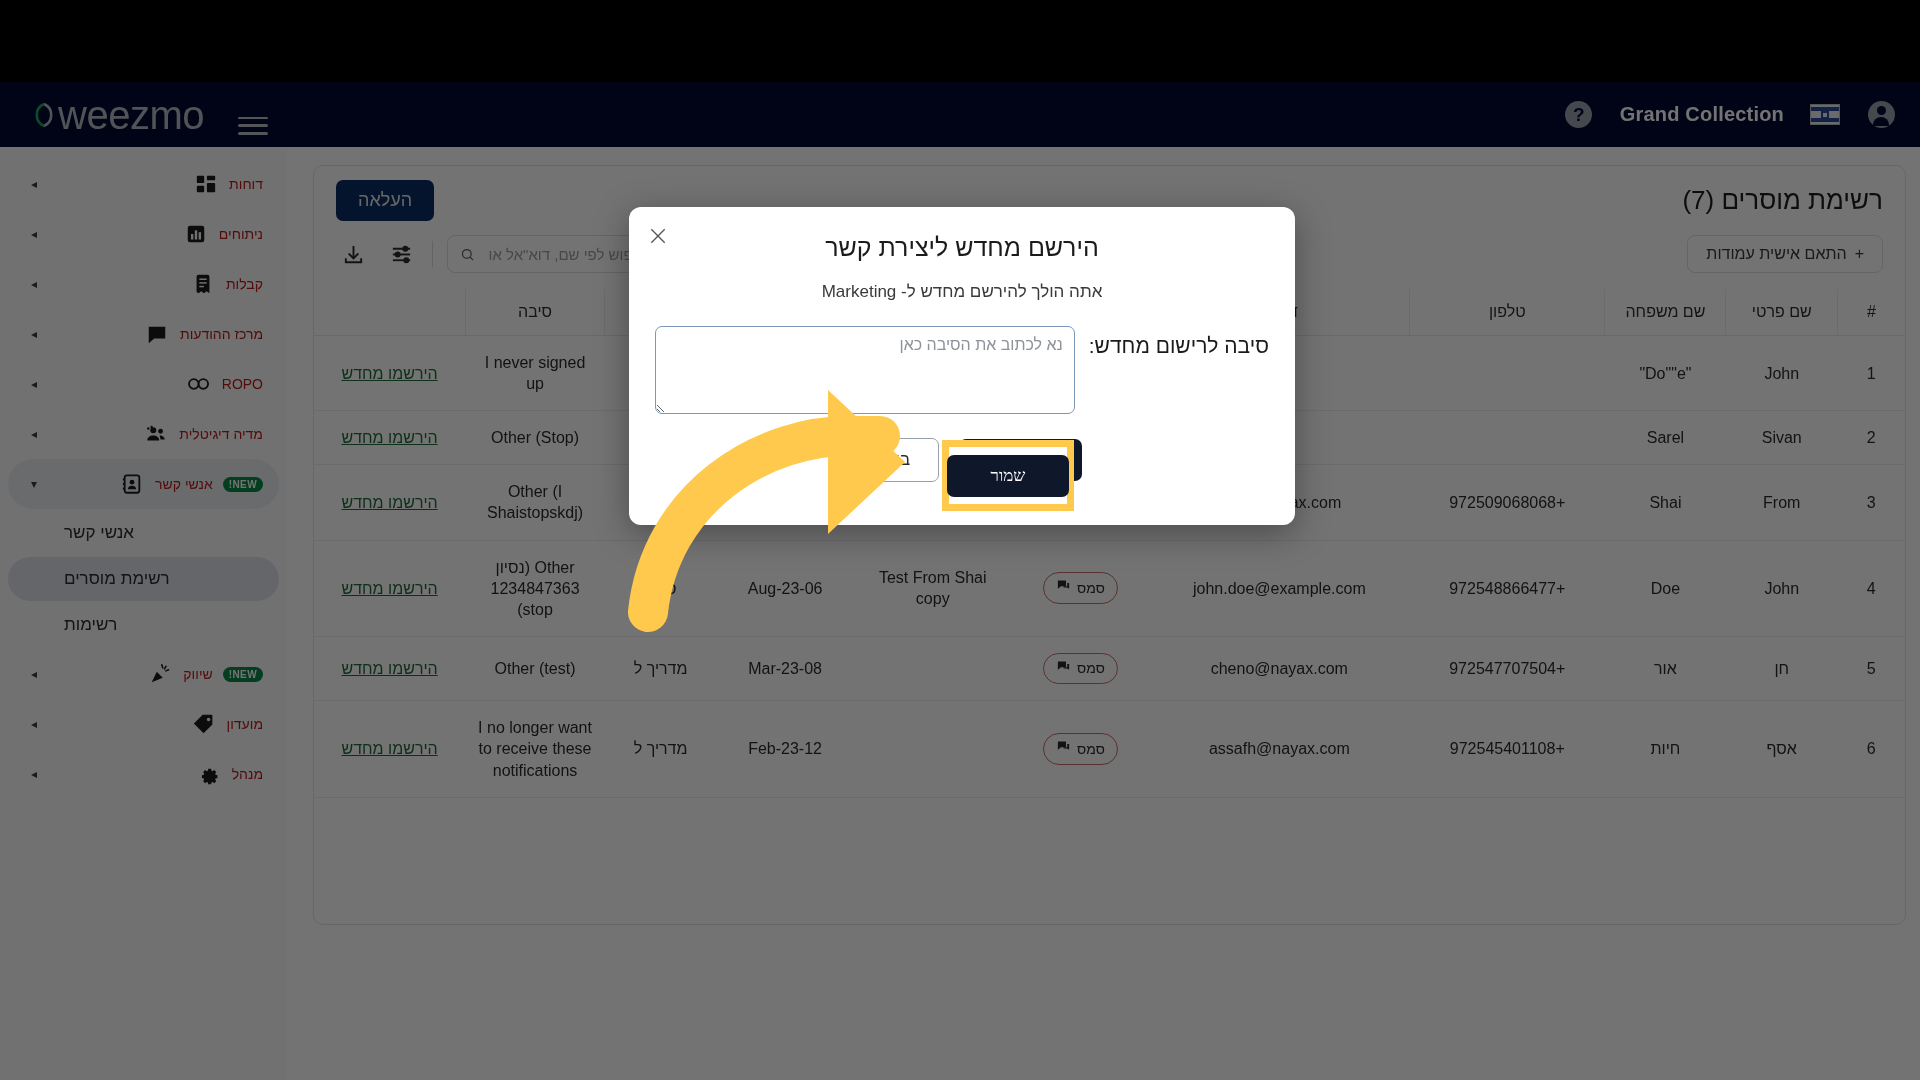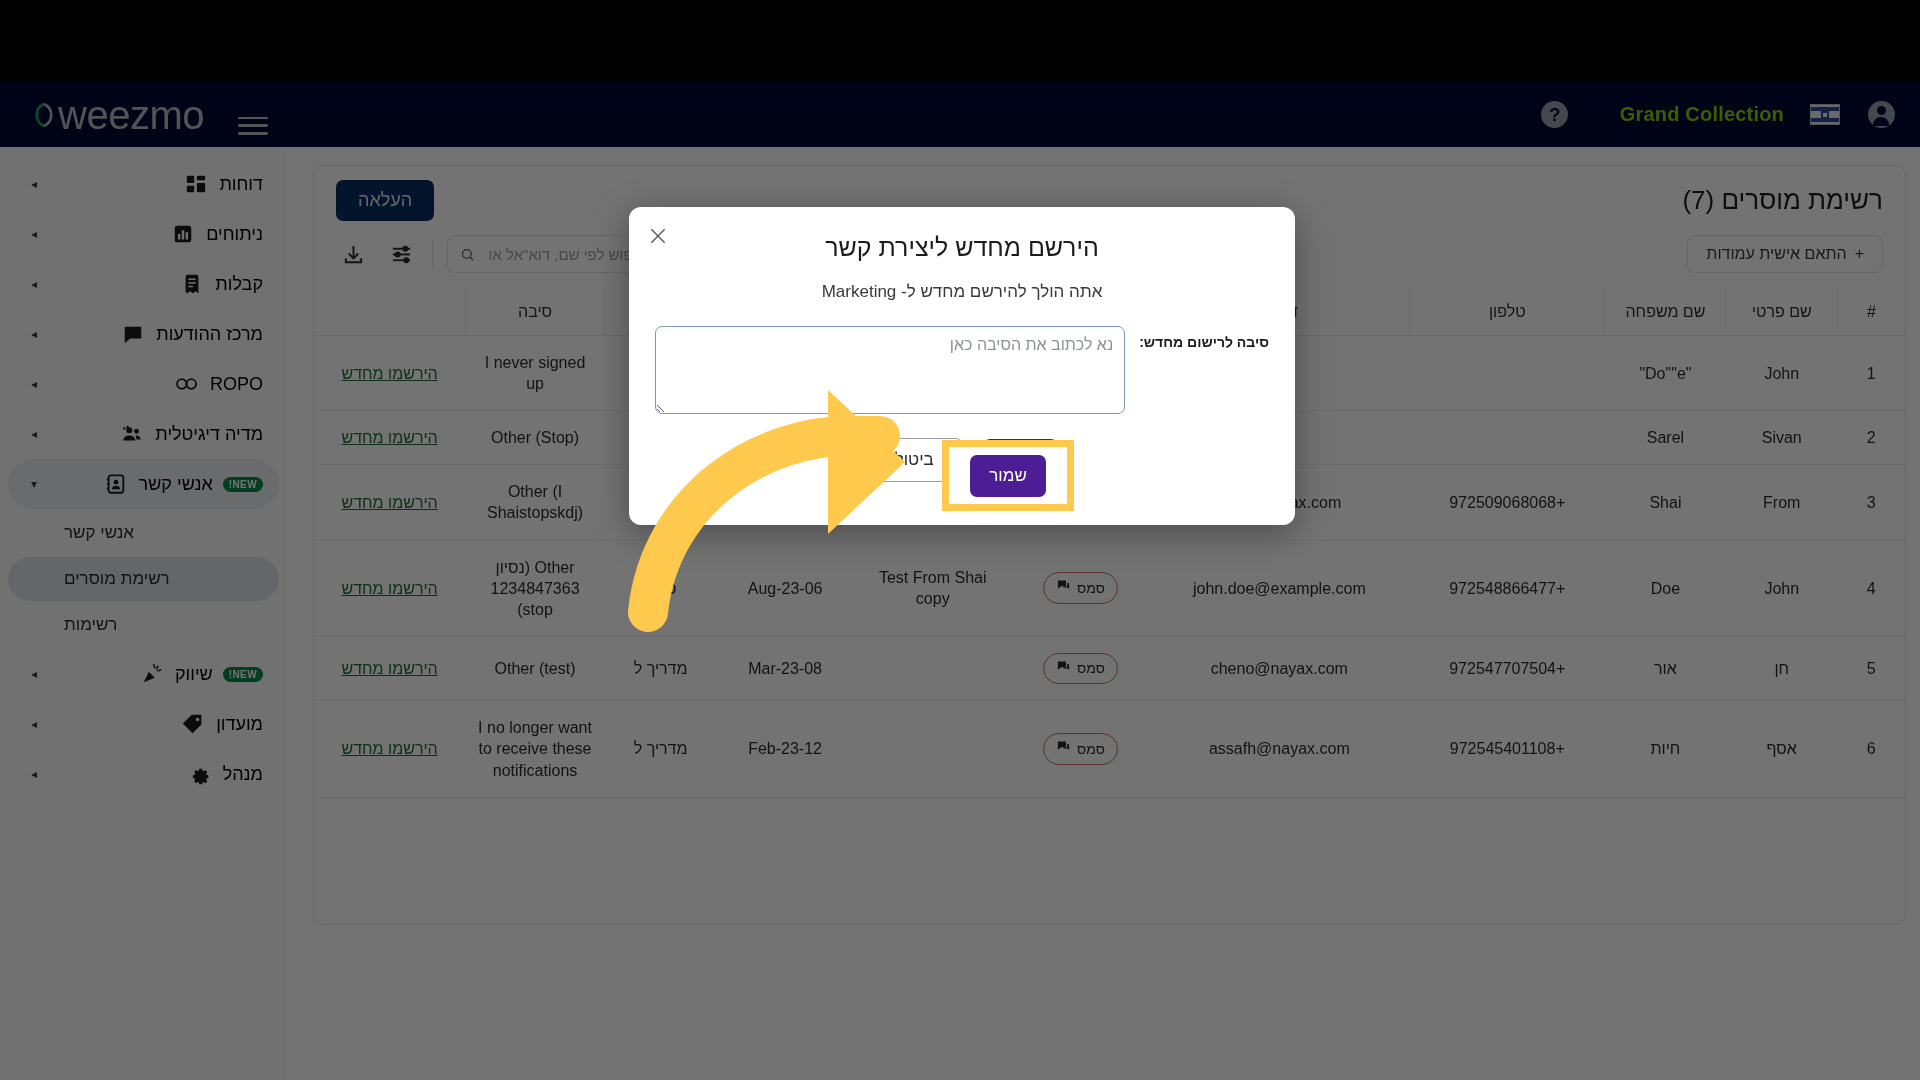--- a/index.html
+++ b/index.html
@@ -30,21 +30,21 @@
   .topbar-right { display: flex; align-items: flex-end; gap: 34px; margin-right: auto; order: 2; }
   .topbar-left  { display: flex; align-items: center; gap: 26px; order: 1; }
   .tb-icon { width: 30px; height: 30px; display: flex; align-items: center; justify-content: center; cursor: pointer; }
   .avatar-ic { width: 27px; height: 27px; border-radius: 50%; background: #9aa0ac; position: relative; }
   .avatar-ic::before { content: ""; position: absolute; width: 9px; height: 9px; border-radius: 50%; background: #030a33; top: 5px; left: 9px; }
   .avatar-ic::after { content: ""; position: absolute; width: 16px; height: 9px; border-radius: 8px 8px 0 0; background: #030a33; bottom: 2px; left: 5.5px; }
   .flag-ic { width: 30px; height: 21px; background: #e9ecef; position: relative; border: 1px solid #b9bec6; }
   .flag-ic .stripe { position: absolute; left: 0; right: 0; height: 4px; background: #2b4a9b; }
   .flag-ic .s1 { top: 2px; } .flag-ic .s2 { bottom: 2px; }
   .flag-ic .star { position: absolute; left: 50%; top: 50%; transform: translate(-50%,-50%); width: 8px; height: 8px; border: 2px solid #2b4a9b; }
-  .brand-name { color: #84cc16; font-size: 20px; font-weight: bold; letter-spacing: .2px; margin-left: 24px; }
+  .brand-name { color: #ffffff; font-size: 20px; font-weight: bold; letter-spacing: .2px; }
   .help-ic { width: 27px; height: 27px; border-radius: 50%; background: #9aa0ac; color: #030a33; font-size: 19px; font-weight: bold; display: flex; align-items: center; justify-content: center; }
   .hamburger { display: flex; flex-direction: column; gap: 5px; width: 30px; cursor: pointer; }
   .hamburger span { display: block; height: 2.6px; background: #b8bcc4; border-radius: 2px; }
   .logo-wrap { display: flex; align-items: center; gap: 2px; }
   .logo-text { color: #b5b9c1; font-size: 40px; font-weight: 300; letter-spacing: -0.5px; line-height: 1; }
 
   
   .page {
     position: absolute;
     top: 147px; left: 0; right: 0; bottom: 0;
@@ -69,21 +69,21 @@
     align-items: center;
     padding: 0 16px 0 18px;
     gap: 10px;
     cursor: pointer;
     position: relative;
     border-radius: 26px;
     margin: 0 8px;
   }
   .side-item.expanded { background: #eceef1; }
   .side-arrow { width: 16px; font-size: 12px; color: #3c3c3c; order: 3; margin-right: auto; display: flex; justify-content: center; }
-  .side-label { font-size: 18px; color: #000000; order: 1; white-space: nowrap; }
+  .side-label { font-size: 14px; color: #b91c1c; order: 1; white-space: nowrap; }
   .side-icon { width: 26px; height: 26px; order: 2; display: flex; align-items: center; justify-content: center; color: #1c1c1c; }
   .badge-new {
     background: #0a8a4a; color: #fff; font-size: 10px; font-weight: bold;
     padding: 2px 6px; border-radius: 9px; order: 0; letter-spacing: .4px;
     font-family: "Liberation Sans", sans-serif;
   }
   .sub-item {
     height: 44px;
     display: flex; align-items: center; justify-content: flex-start;
     padding: 0 0 0 0;
@@ -203,35 +203,35 @@
   }
   .modal-close {
     position: absolute; top: 16px; left: 16px;
     width: 26px; height: 26px; cursor: pointer;
     display: flex; align-items: center; justify-content: center;
     color: #5a5a5a; font-size: 22px; font-weight: 300; line-height: 1;
   }
   .modal-title { text-align: center; font-size: 25px; color: #1b1b1b; font-weight: 400; margin-top: 6px; }
   .modal-sub { text-align: center; font-size: 17px; color: #3a3a3a; margin-top: 20px; }
   .modal-field { display: flex; align-items: flex-start; gap: 14px; margin-top: 24px; }
-  .modal-label { font-size: 14px; font-weight: bold; color: #1b1b1b; white-space: nowrap; padding-top: 8px; }
+  .modal-label { font-size: 21px; font-weight: normal; color: #1b1b1b; white-space: nowrap; padding-top: 8px; }
   .modal-textarea {
     flex: 1 1 auto; height: 88px;
     border: 1px solid #7d97bb; border-radius: 7px;
     resize: both; outline: none;
     font-family: "Liberation Sans", sans-serif;
     font-size: 16px; color: #2b2b2b;
     padding: 9px 11px; background: #fff; text-align: right;
   }
   .modal-textarea::placeholder { color: #8e9299; }
   .modal-actions { display: flex; justify-content: center; align-items: center; gap: 20px; margin-top: 24px; }
   .btn-save {
-    background: #4c1d95; color: #fff; border: none; border-radius: 7px;
-    font-size: 17px; padding: 11px 19px; cursor: pointer;
-    font-family: Liberation Sans, sans-serif;
+    background: #0f172a; color: #fff; border: none; border-radius: 7px;
+    font-size: 17px; padding: 11px 44px; cursor: pointer;
+    font-family: Liberation Serif, serif;
   }
   .btn-cancel {
     background: #fff; color: #2b2b2b;
     border: 1px solid #9aa0a8; border-radius: 7px;
     font-size: 17px; padding: 11px 28px; cursor: pointer;
     font-family: "Liberation Sans", sans-serif;
   }
   .save-highlight {
     position: absolute;
     left: 942px; top: 440px;

